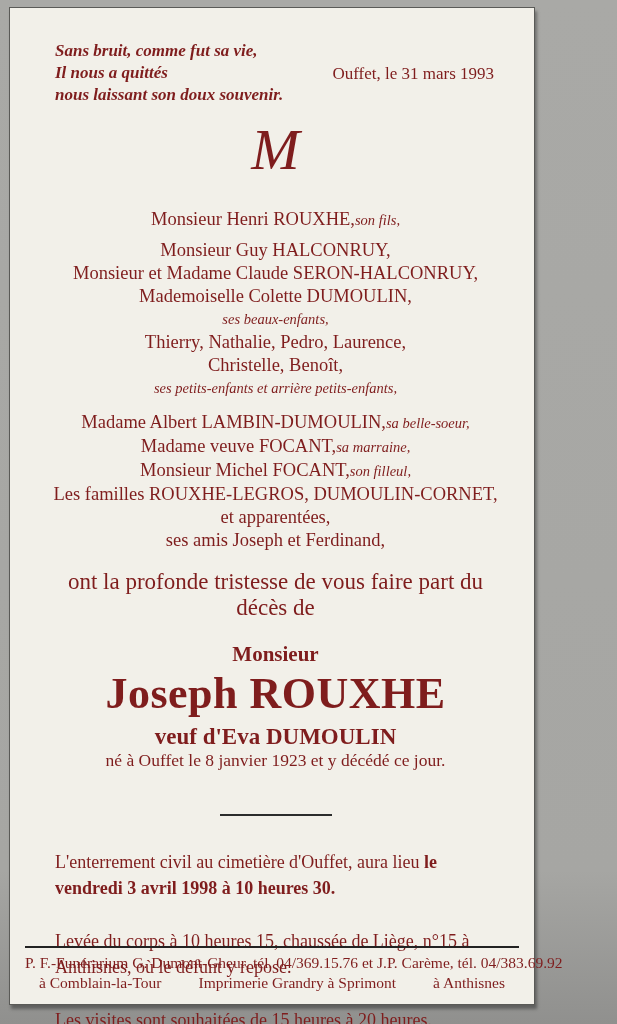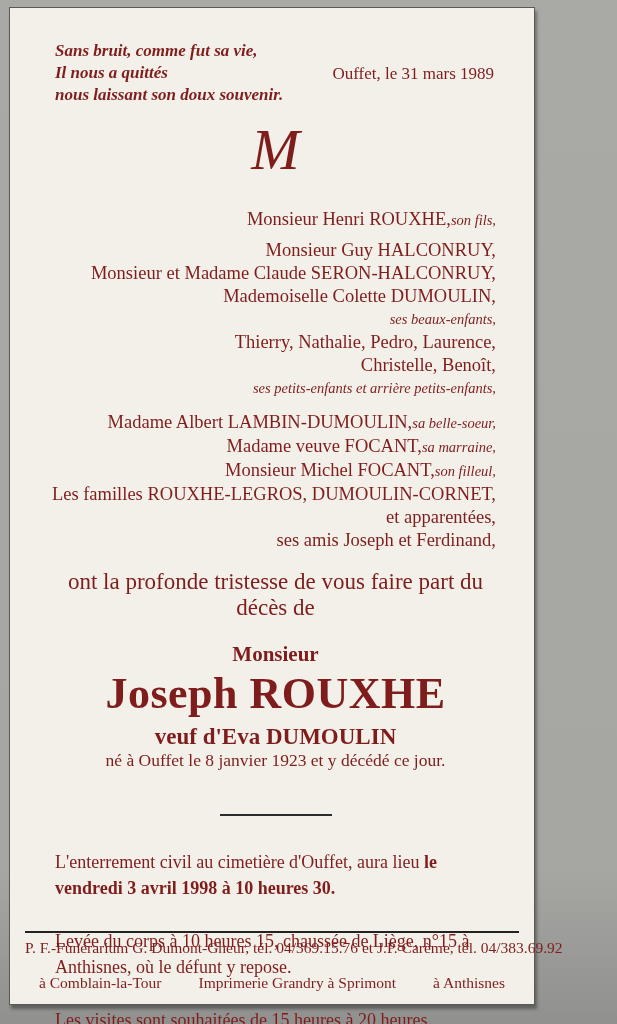--- a/index.html
+++ b/index.html
@@ -40,21 +40,21 @@
     text-align: center;
     font-style: italic;
     font-size: 58px;
     line-height: 72px;
     margin-top: 8px;
     font-weight: 500;
   }
   .family { margin-top: 22px; }
   .frow {
     display: flex;
-    justify-content: flex-end;
+    justify-content: center;
     align-items: baseline;
     line-height: 23px;
   }
   .fname { font-size: 18.5px; white-space: nowrap; }
   .frel  { font-style: italic; font-size: 14.5px; white-space: nowrap; font-weight: 500; }
   .gap-after   { margin-bottom: 7px; }
   .gap-before  { margin-top: 11px; }
   .announcement {
     text-align: center;
     font-size: 23px;
@@ -104,37 +104,37 @@
   }
   .footer-line1 {
     font-size: 15.5px;
     text-align: center;
     white-space: nowrap;
   }
   .footer-line2 {
     display: flex;
     justify-content: space-between;
     font-size: 15.5px;
-    margin-top: 17px;
+    margin-top: 2px;
     padding: 0 14px 0 14px;
   }
 </style>
 </head>
 <body>
 
 <div class="paper">
   <div class="content">
 
     <div class="epitaph">
       <div>Sans bruit, comme fut sa vie,</div>
       <div>Il nous a quittés</div>
       <div>nous laissant son doux souvenir.</div>
     </div>
 
-    <div class="dateline">Ouffet, le 31 mars 1989</div>
+    <div class="dateline">Ouffet, le 31 mars 1993</div>
 
     <div class="monogram">M</div>
 
     <div class="family">
       <div class="frow gap-after">
         <span class="fname">Monsieur Henri ROUXHE,</span>
         <span class="frel">son fils,</span>
       </div>
       <div class="frow">
         <span class="fname">Monsieur Guy HALCONRUY,</span>

